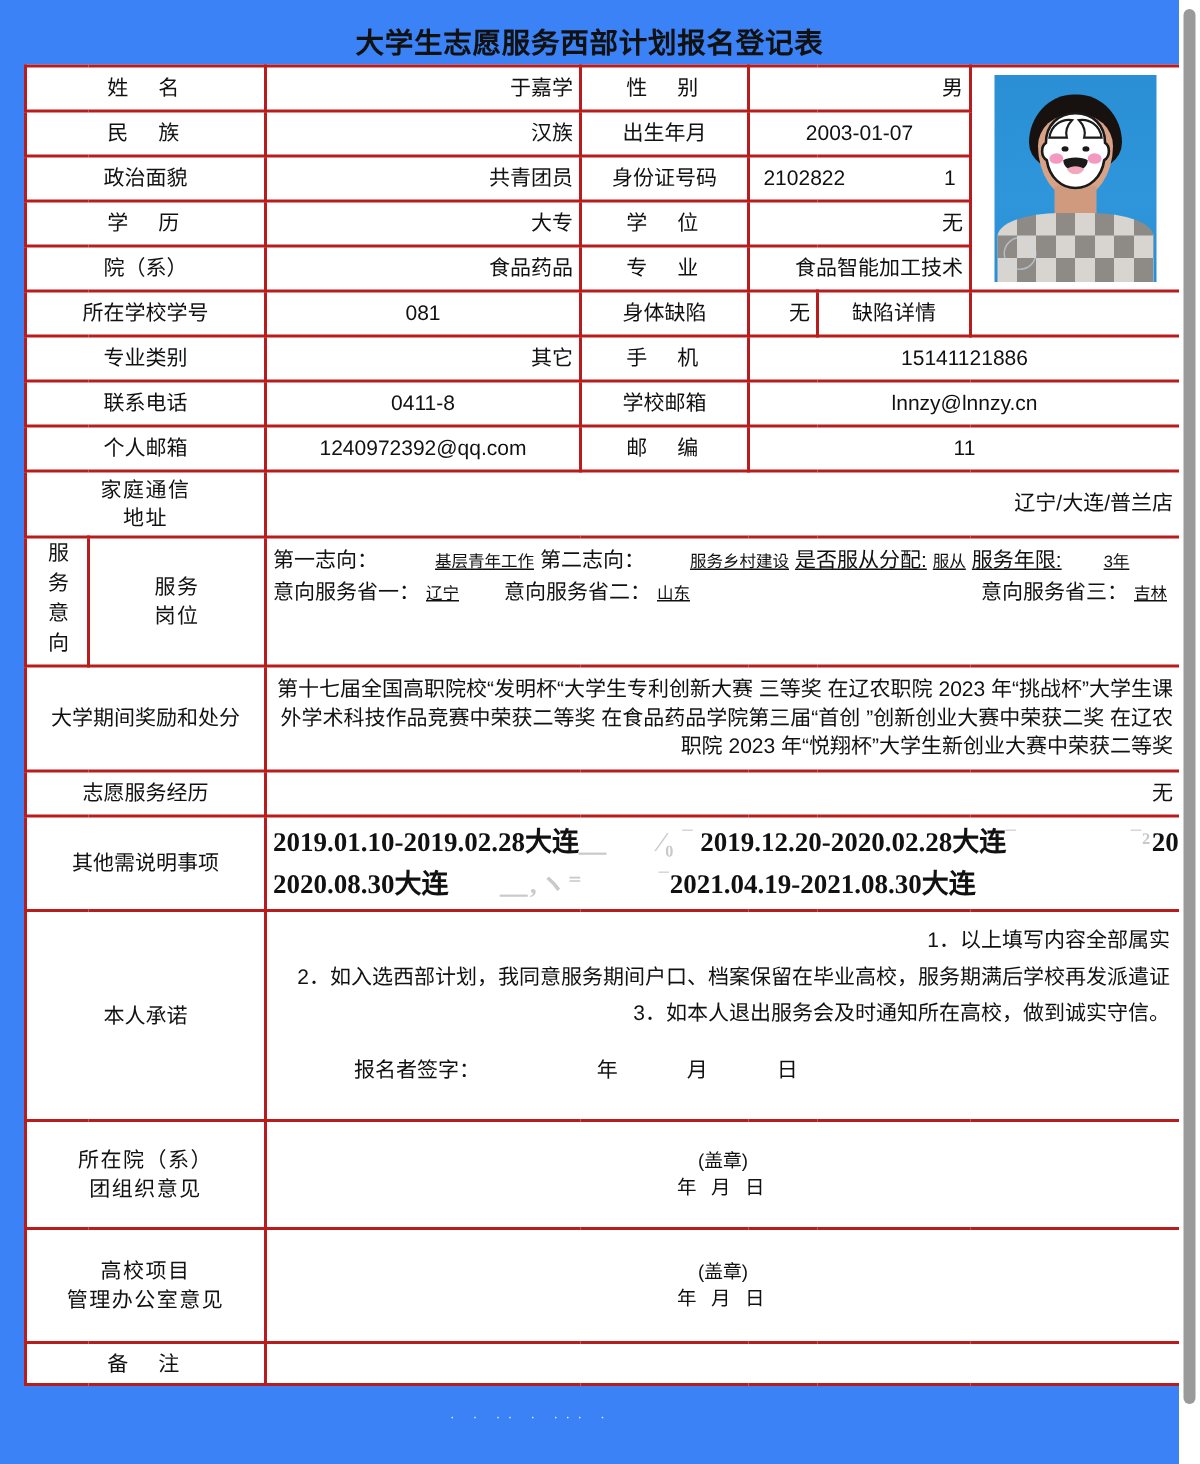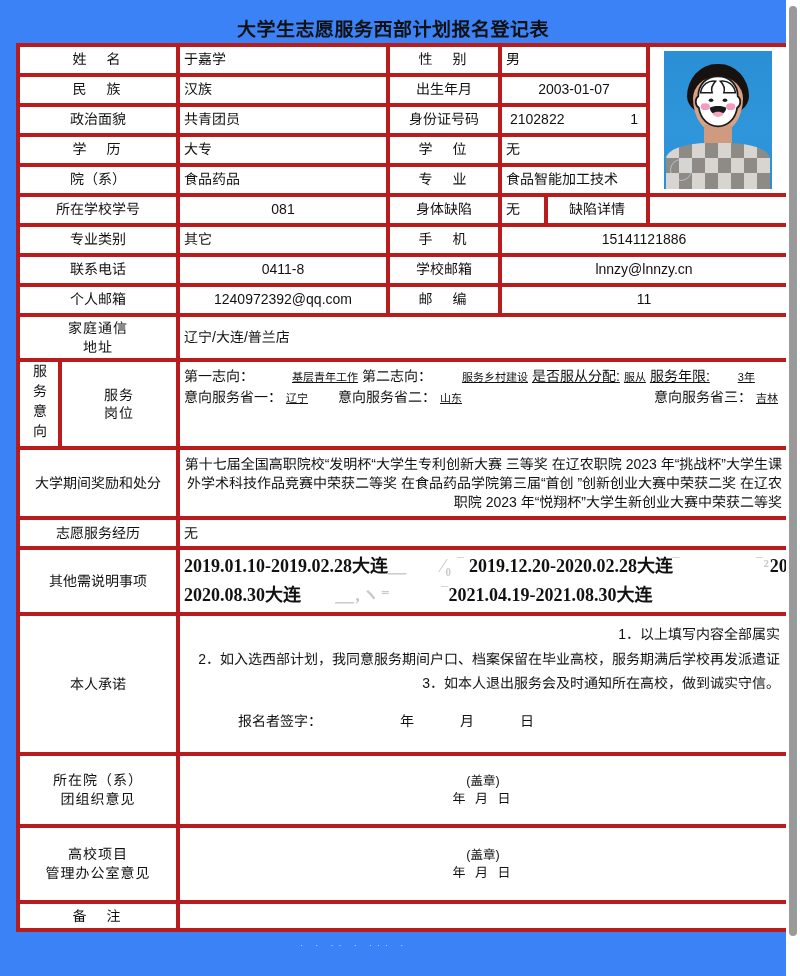--- a/index.html
+++ b/index.html
@@ -63,21 +63,21 @@
 
   
   table.form {
     border-collapse: collapse;
     width: 770px;
     margin-left: 12px;
     table-layout: fixed;
     background: #fff;
   }
   table.form td {
-    border: 4px solid #b91c1c;
+    border: 2px solid #b91c1c;
     padding: 2px 4px;
     font-size: 14px;
     color: #111;
     vertical-align: middle;
     line-height: 1.35;
     font-family: "Liberation Sans", "DejaVu Sans", sans-serif;
     overflow: hidden;
   }
   td.lab {
     text-align: center;
@@ -85,21 +85,21 @@
     white-space: nowrap;
   }
   td.lab-tight { text-align: center; letter-spacing: 0px; white-space: nowrap; }
   td.val {
     text-align: center;
     padding-left: 6px;
     font-family: "Liberation Serif", "DejaVu Serif", serif;
     font-size: 14.5px;
   }
   td.val-cn {
-    text-align: left;
+    text-align: right;
     padding-left: 6px;
     font-family: "Liberation Sans", "DejaVu Sans", sans-serif;
     font-size: 14px;
   }
   .r-std { height: 30px; }
 
   
   td.photo-cell {
     padding: 4px;
     vertical-align: middle;

